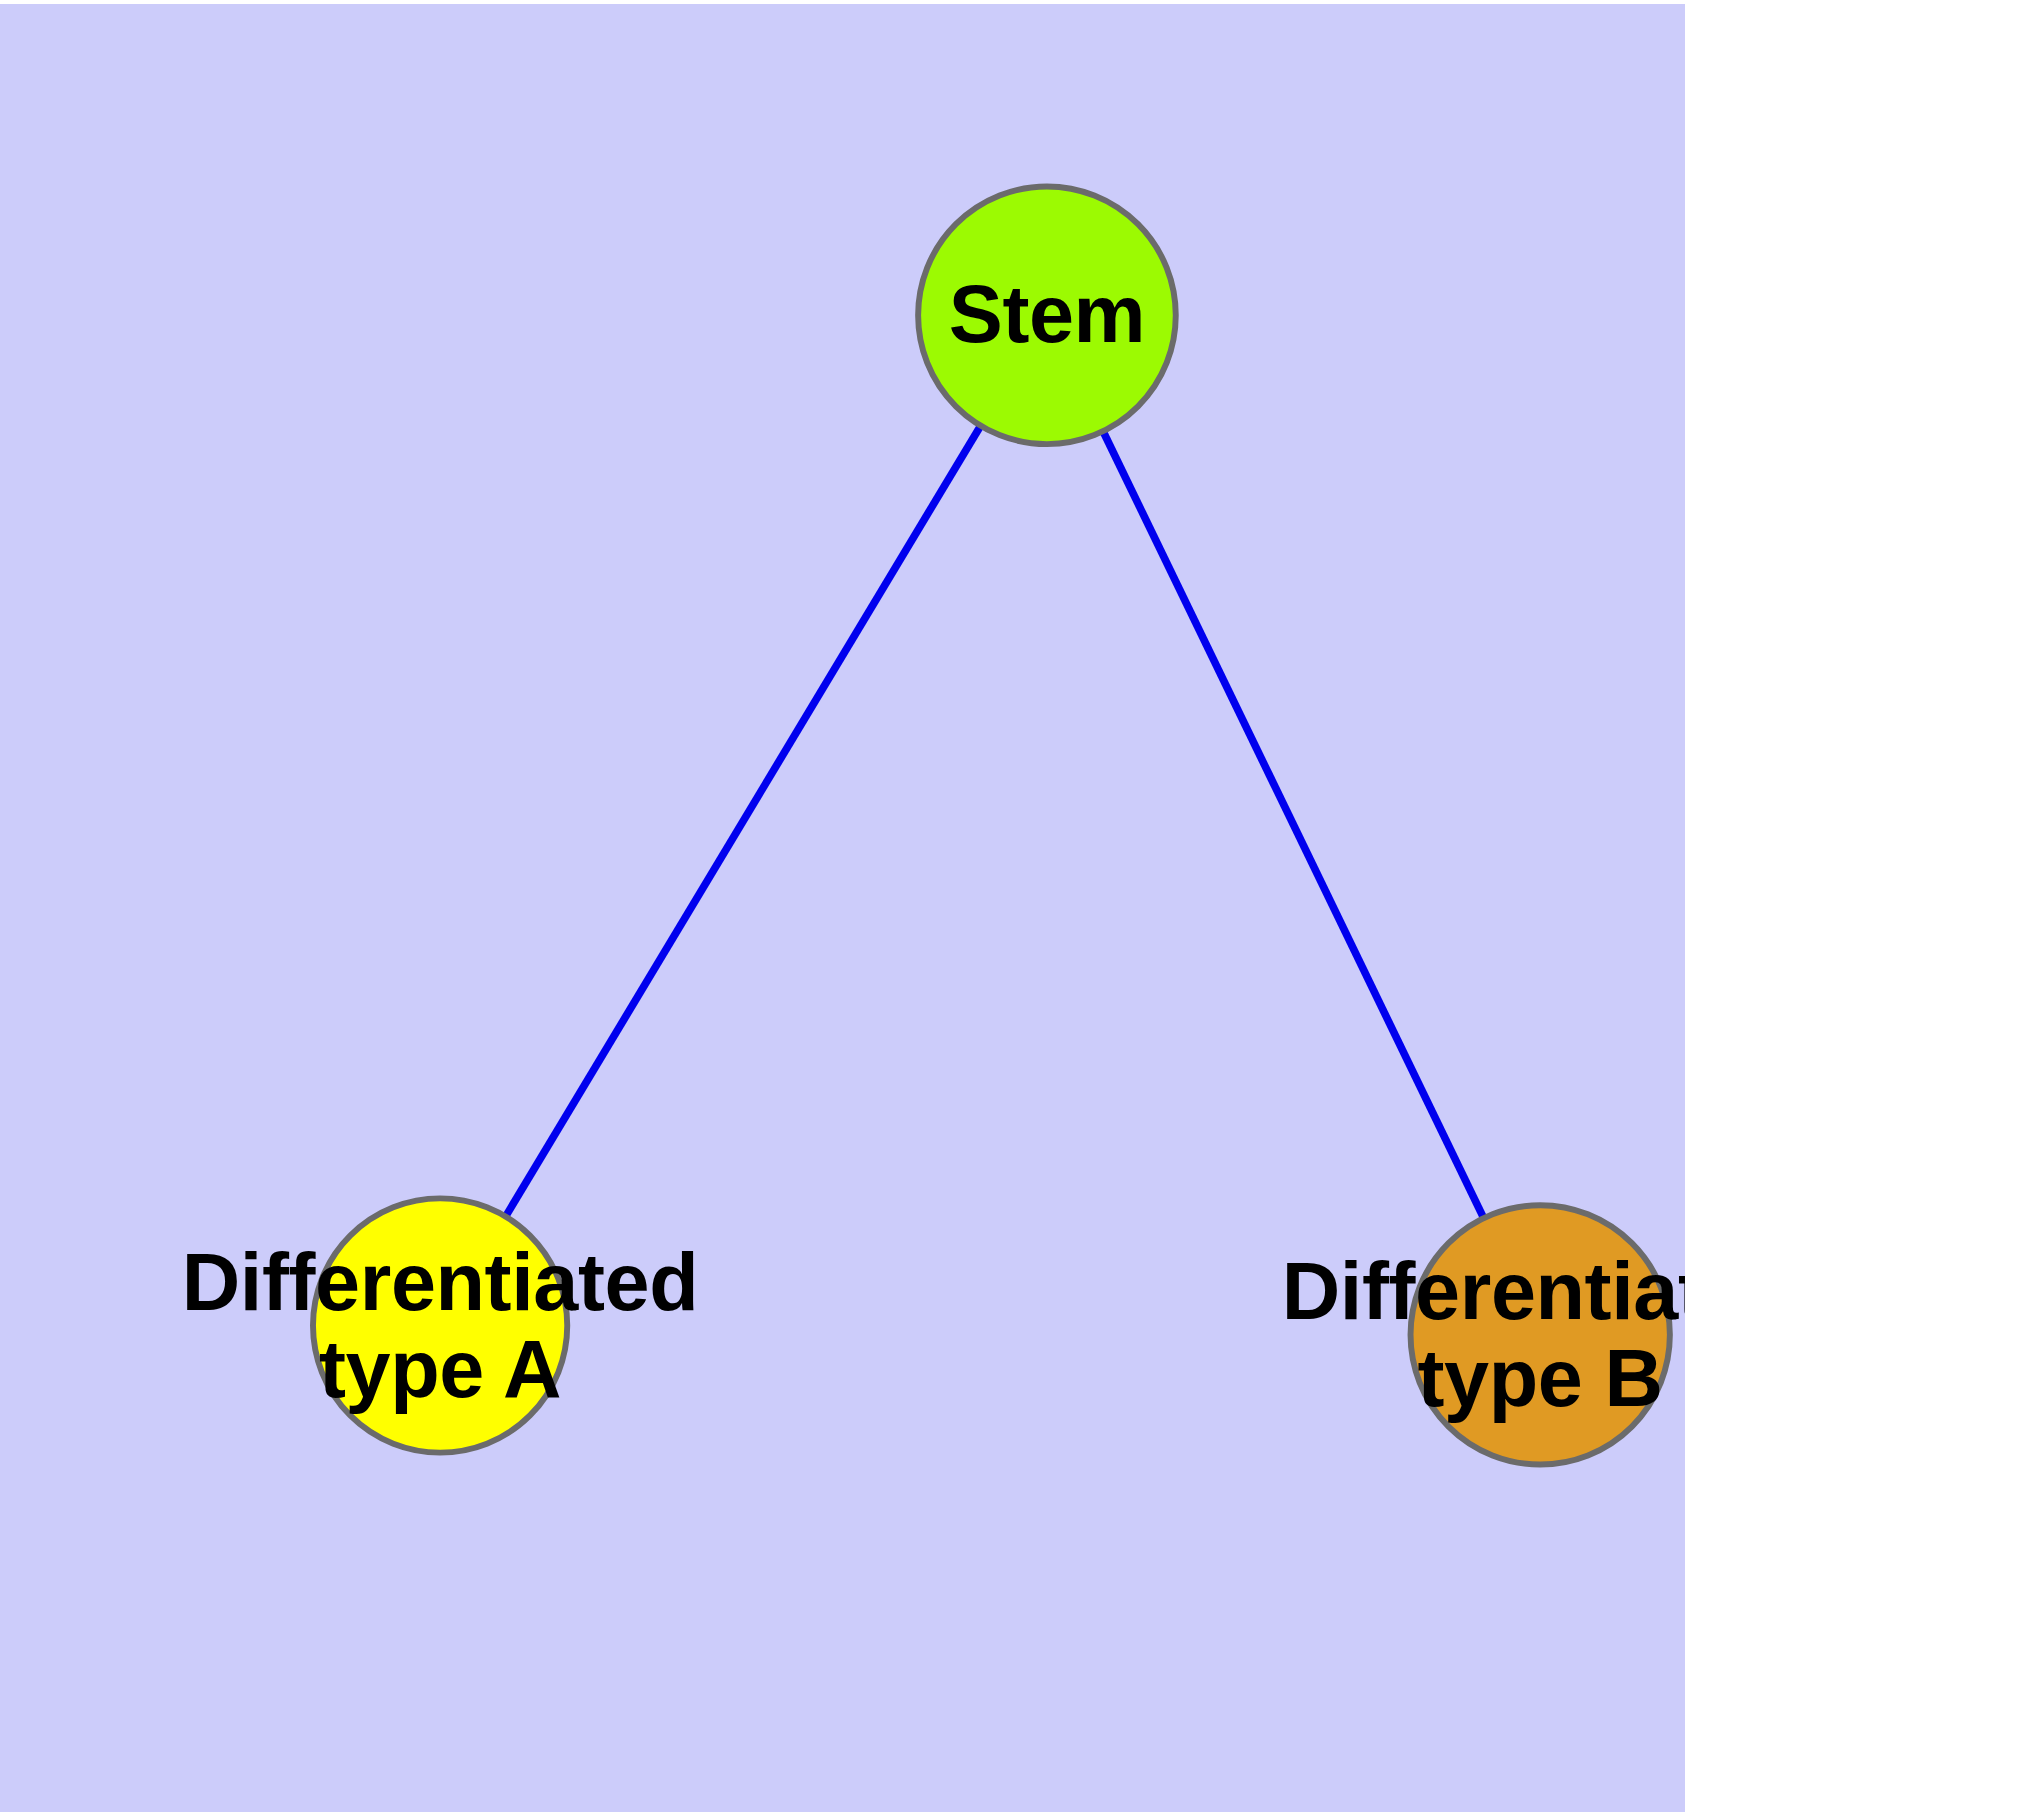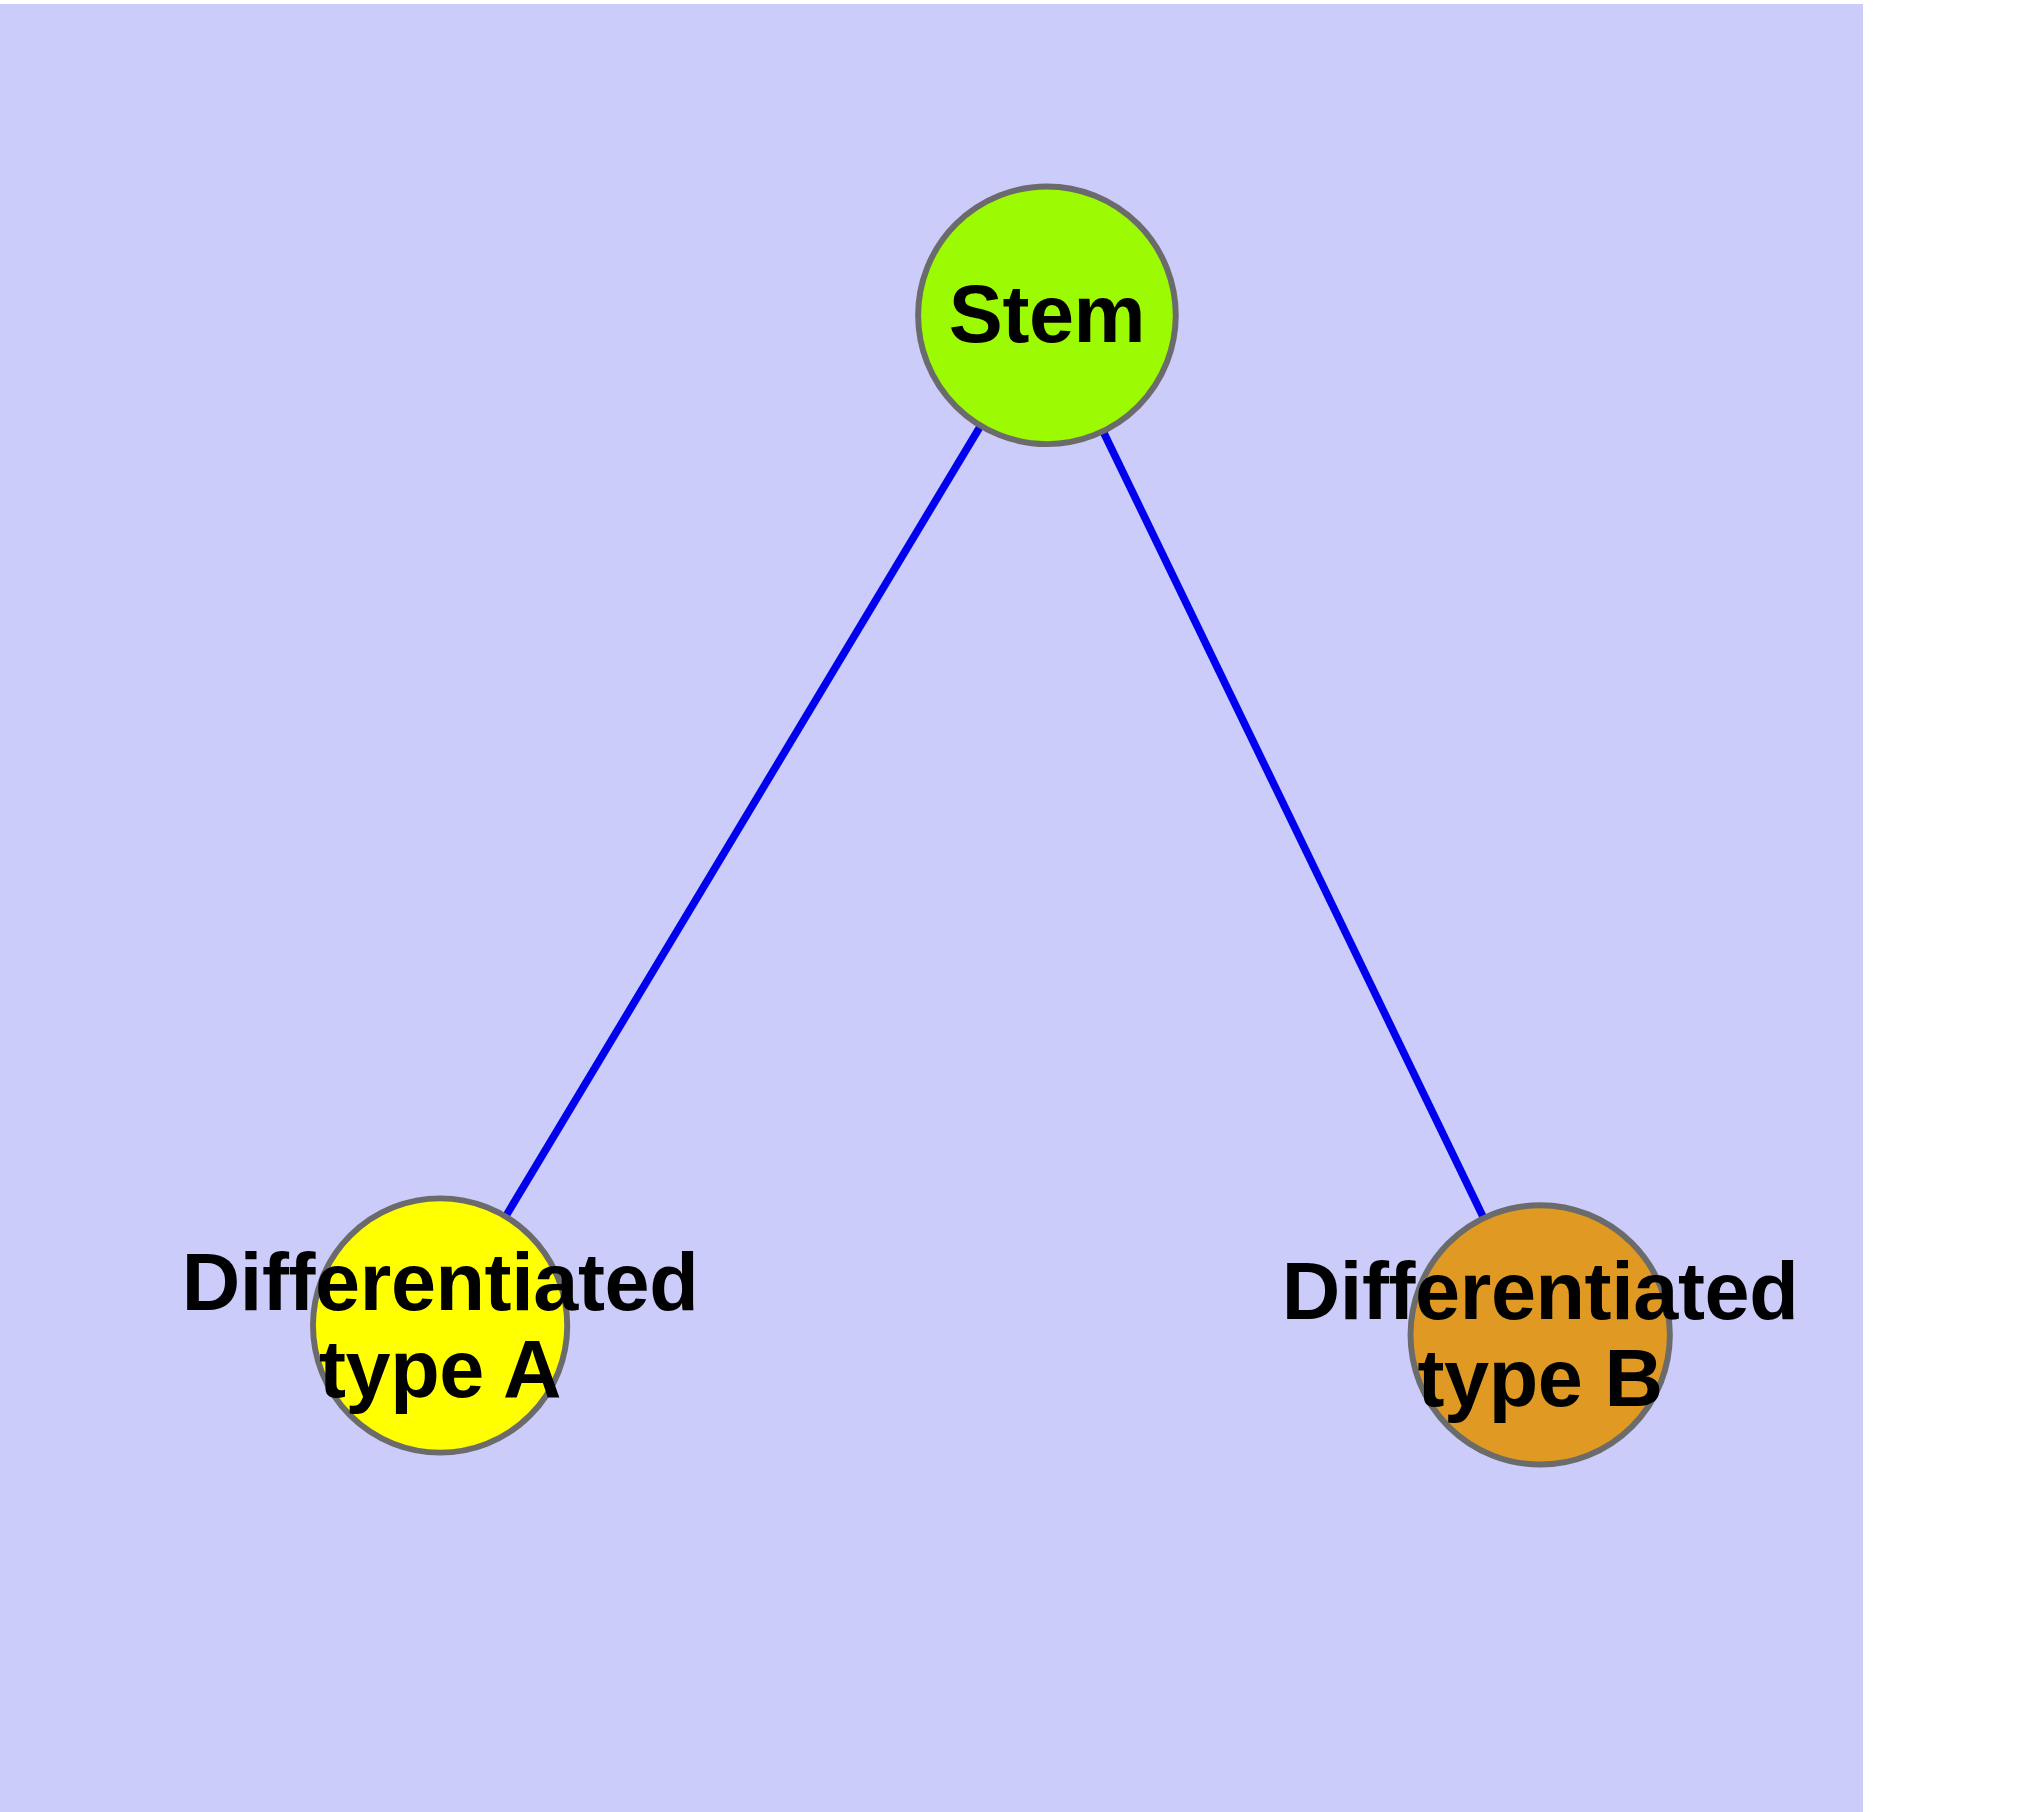--- a/index.html
+++ b/index.html
@@ -52,21 +52,21 @@
   }
   #label-type-b {
     left: 1540px;
     top: 1335px;
     font-size: 81px;
   }
 </style>
 </head>
 <body>
 
-<div id="canvas" style="width: 1863px; height: 1812px; background: rgb(255, 255, 255);">
+<div id="canvas" style="width: 1685px; height: 1812px; background: rgb(255, 255, 255);">
 
   <div id="plot-background" style="background: rgb(204, 204, 250); width: 2021px;"></div>
 
   <svg id="graph-svg" viewBox="0 0 2384 2138" xmlns="http://www.w3.org/2000/svg">
 
     <g>
       <line id="edge-stem-diff-a" x1="1155.7025158495314" y1="504.0148060158639" x2="597.267646693969" y2="1433.699671984342" stroke="#0000ee" stroke-width="9" stroke-linecap="butt"></line>
       <line id="edge-stem-diff-b" x1="1302.0673465738057" y1="510.6288967840004" x2="1749.497151175715" y2="1435.470915574545" stroke="#0000ee" stroke-width="9" stroke-linecap="butt"></line>
     </g>
 

